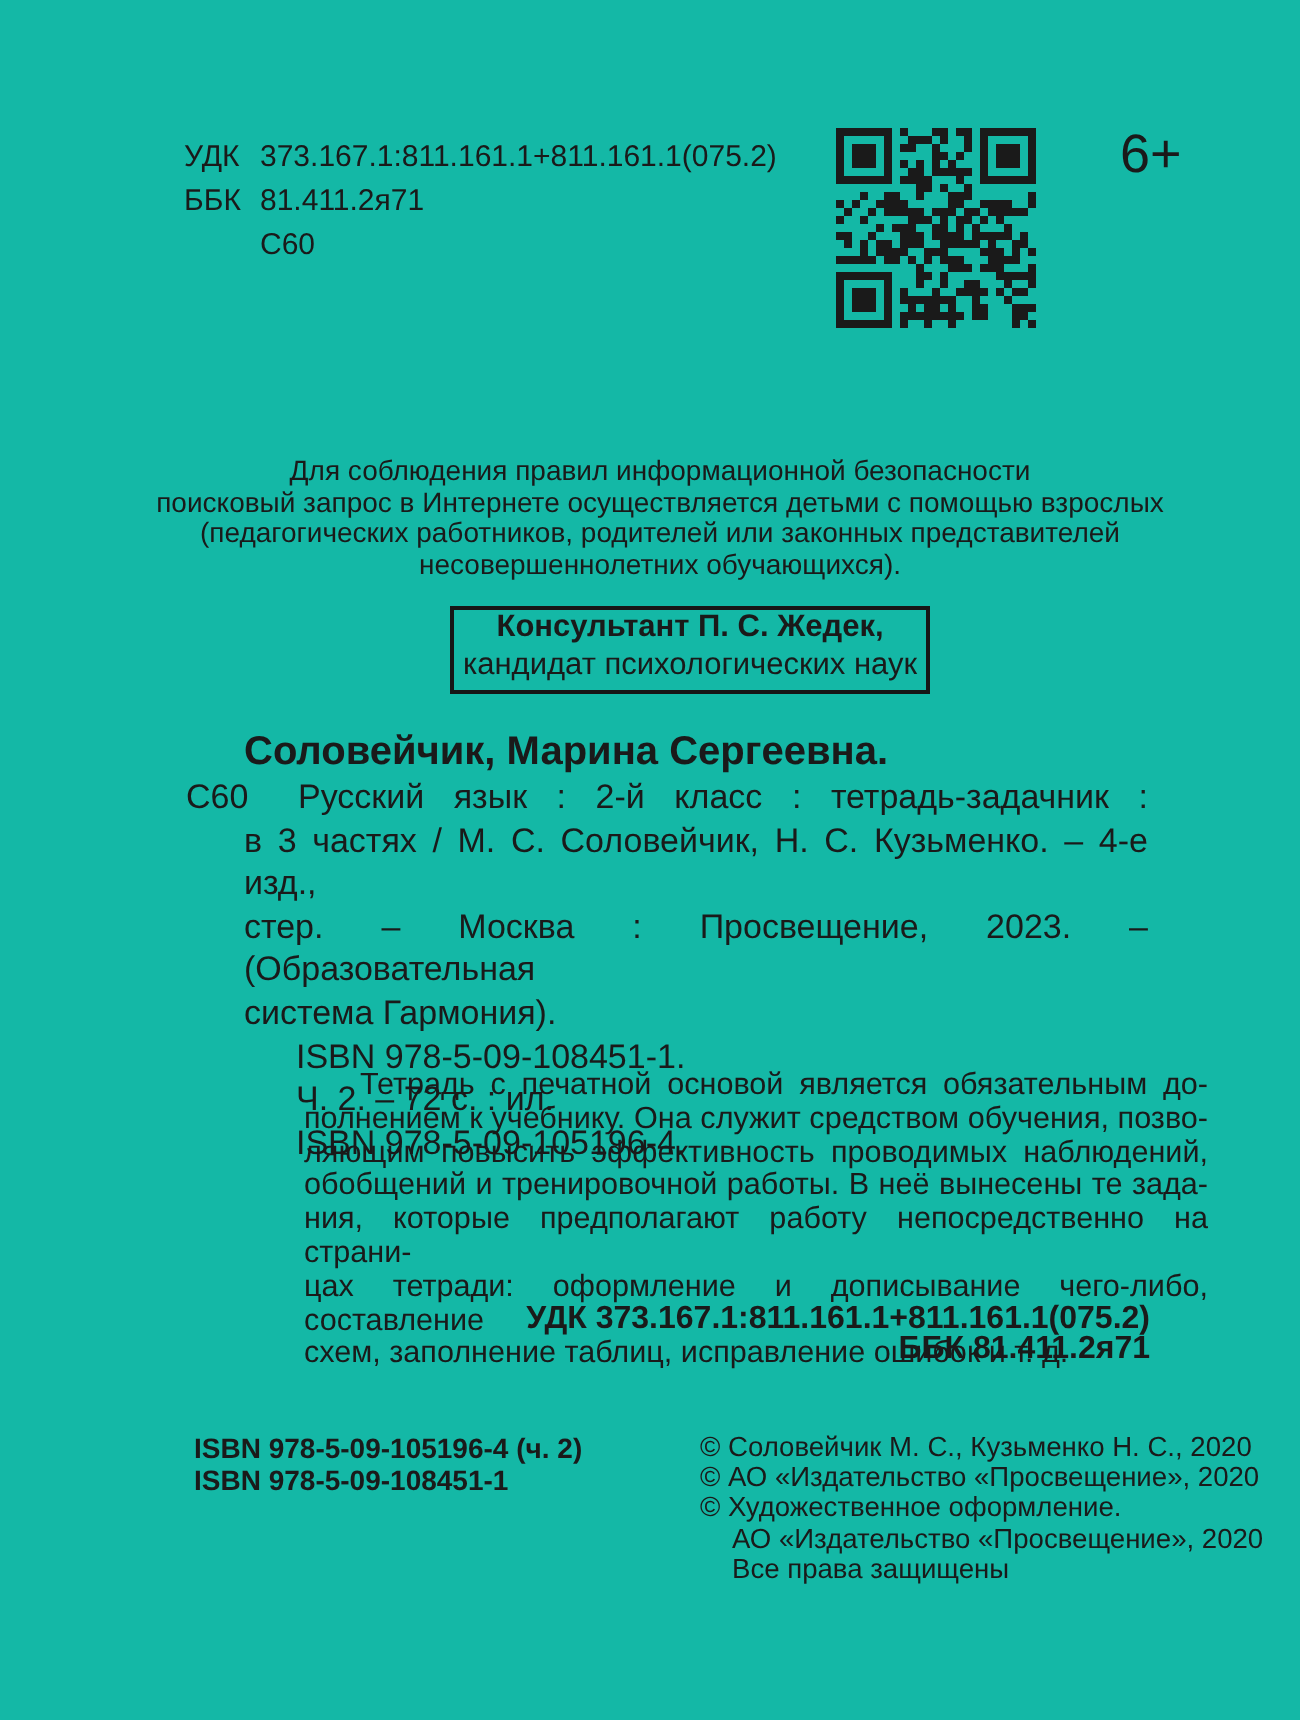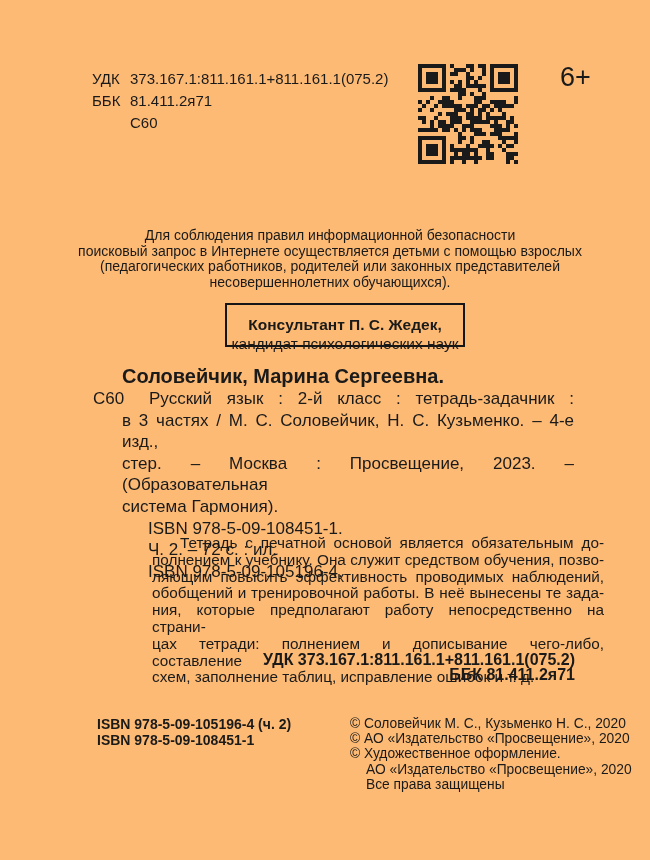--- a/index.html
+++ b/index.html
@@ -1,17 +1,17 @@
 <!DOCTYPE html>
 <html><head>
 <meta charset="utf-8">
 <style>
   html,body{margin:0;padding:0;background:#e9e9e9;}
   .page{
-    position:relative;width:650px;height:860px;background:#fdba74;
+    position:relative;width:650px;height:860px;background:#14b8a6;
     font-family:"Liberation Sans", sans-serif;color:#1a1a1a;overflow:hidden;
   }
   .abs{position:absolute;}
   
   .top-udk{left:92px;top:68px;font-size:15px;line-height:22px;}
   .top-udk .row{display:flex;}
   .top-udk .lbl{width:38px;flex:0 0 38px;}
   
   .qr{left:418px;top:64px;width:100px;height:100px;}
   .qr svg{display:block;shape-rendering:crispEdges;}
@@ -19,21 +19,21 @@
   .age{left:560px;top:62px;font-size:27px;}
   
   .series{left:80px;top:203px;width:500px;text-align:center;
     font-style:italic;font-size:16.5px;}
   
   .notice{left:60px;top:228px;width:540px;text-align:center;
     font-size:14px;line-height:15.5px;}
   
   .consult{left:225px;top:303px;width:240px;height:44px;
     border:2px solid #161616;box-sizing:border-box;text-align:center;
-    font-size:15.5px;line-height:18.5px;padding-top:11px;}
+    font-size:15.5px;line-height:18.5px;padding-top:0;}
   .consult .b{font-weight:bold;}
   
   .author{left:122px;top:365px;font-size:20px;font-weight:bold;}
   
   .catalog{left:122px;top:388px;width:452px;font-size:17px;line-height:21.6px;}
   .catalog .code{position:absolute;left:-29px;top:0;}
   .jl{text-align:justify;text-align-last:justify;}
   .catalog .first{padding-left:27px;}
   .catalog .isbn-lines{margin-left:26px;}
   
@@ -102,21 +102,21 @@
       <div>ISBN 978-5-09-105196-4.</div>
     </div>
   </div>
 
   <div class="abs annot">
     <div class="jl first">Тетрадь с печатной основой является обязательным до-</div>
     <div class="jl">полнением к учебнику. Она служит средством обучения, позво-</div>
     <div class="jl">ляющим повысить эффективность проводимых наблюдений,</div>
     <div class="jl">обобщений и тренировочной работы. В неё вынесены те зада-</div>
     <div class="jl">ния, которые предполагают работу непосредственно на страни-</div>
-    <div class="jl">цах тетради: полнением и дописывание чего-либо, составление</div>
+    <div class="jl">цах тетради: оформление и дописывание чего-либо, составление</div>
     <div>схем, заполнение таблиц, исправление ошибок и т. д.</div>
   </div>
 
   <div class="abs udk-bottom">
     <div>УДК 373.167.1:811.161.1+811.161.1(075.2)</div>
     <div>ББК 81.411.2я71</div>
   </div>
 
   <div class="abs footer-isbn">
     <div>ISBN 978-5-09-105196-4 (ч. 2)</div>

